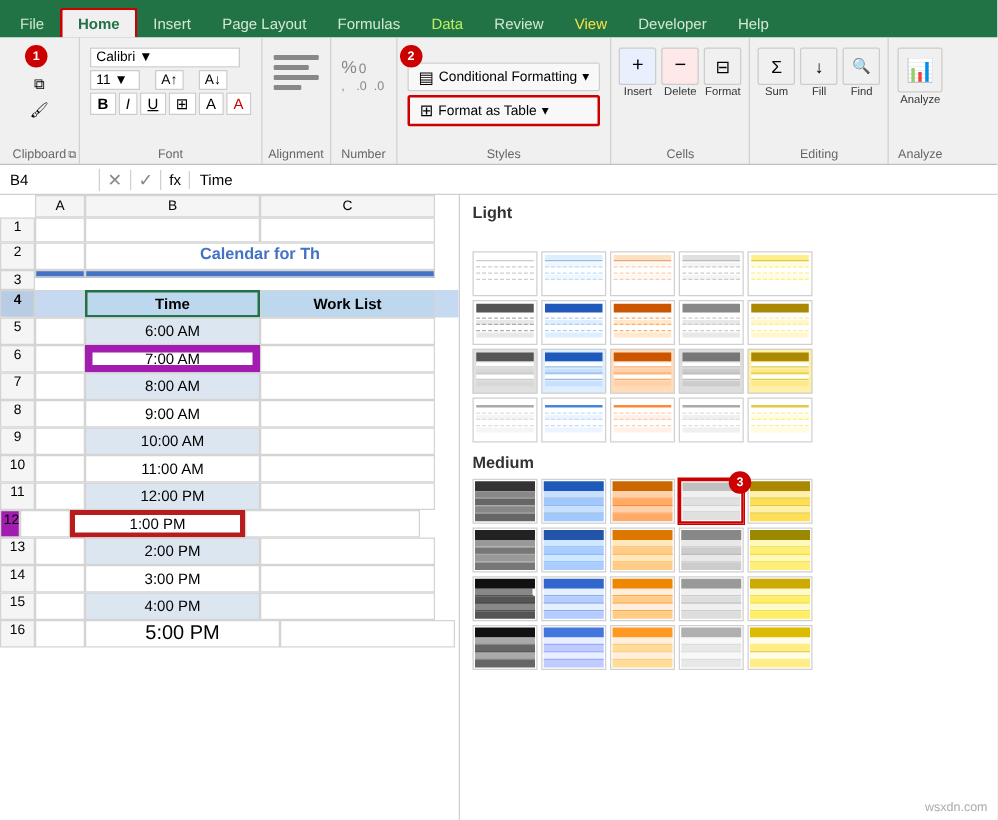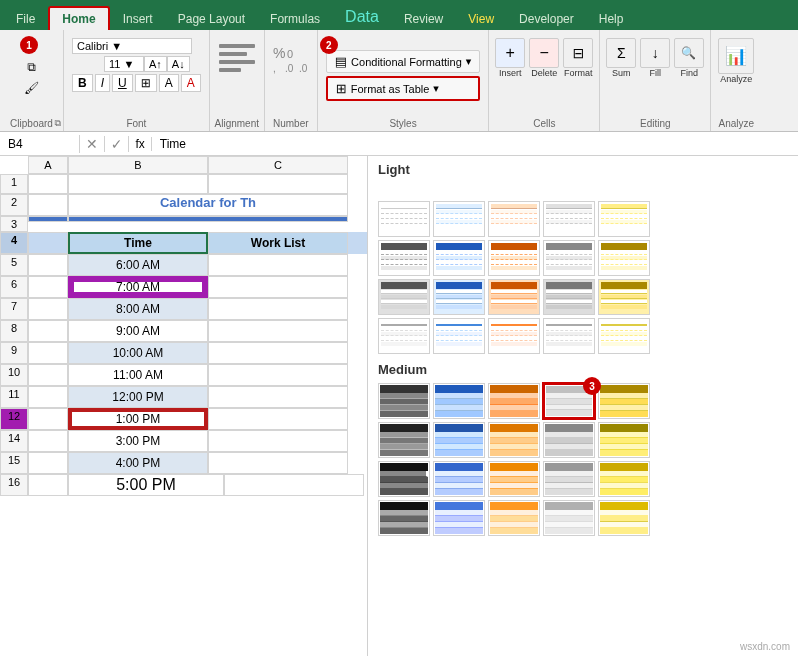--- a/index.html
+++ b/index.html
@@ -7,21 +7,21 @@
   </style>
 </head>
 <body>
 
 <div style="background:#217346; display:flex; align-items:flex-end; padding:4px 4px 0 4px; height:30px;">
   <div style="padding:4px 12px; font-size:12px; color:#d4e8d4; cursor:pointer; border-radius:3px 3px 0 0; margin-right:1px;">File</div>
   <div style="padding:4px 12px; font-size:12px; color:#217346; cursor:pointer; background:#f0f0f0; border-radius:3px 3px 0 0; font-weight:bold; border:2px solid #cc0000; border-bottom:none; margin-right:1px;">Home</div>
   <div style="padding:4px 12px; font-size:12px; color:#d4e8d4; cursor:pointer; border-radius:3px 3px 0 0; margin-right:1px;">Insert</div>
   <div style="padding:4px 12px; font-size:12px; color:#d4e8d4; cursor:pointer; border-radius:3px 3px 0 0; margin-right:1px;">Page Layout</div>
   <div style="padding:4px 12px; font-size:12px; color:#d4e8d4; cursor:pointer; border-radius:3px 3px 0 0; margin-right:1px;">Formulas</div>
-  <div style="padding:4px 12px; font-size:16px; color:#5eead4; cursor:pointer; border-radius:3px 3px 0 0; margin-right:1px;">Data</div>
+  <div style="padding:4px 12px; font-size:12px; color:#bef264; cursor:pointer; border-radius:3px 3px 0 0; margin-right:1px;">Data</div>
   <div style="padding:4px 12px; font-size:12px; color:#d4e8d4; cursor:pointer; border-radius:3px 3px 0 0; margin-right:1px;">Review</div>
   <div style="padding:4px 12px; font-size:12px; color:#fde047; cursor:pointer; border-radius:3px 3px 0 0; margin-right:1px;">View</div>
   <div style="padding:4px 12px; font-size:12px; color:#d4e8d4; cursor:pointer; border-radius:3px 3px 0 0; margin-right:1px;">Developer</div>
   <div style="padding:4px 12px; font-size:12px; color:#d4e8d4; cursor:pointer; border-radius:3px 3px 0 0;">Help</div>
 </div>
 
 <div style="background:#f0f0f0; border-bottom:1px solid #c0c0c0; display:flex; align-items:stretch; height:102px; position:relative;">
 
   <div style="width:18px;height:18px;border-radius:50%;background:#cc0000;color:white;font-size:10px;font-weight:bold;display:flex;align-items:center;justify-content:center;position:absolute;top:6px;left:20px;z-index:20;">1</div>
 
@@ -33,21 +33,21 @@
         <div style="width:22px;height:20px;cursor:pointer;display:flex;align-items:center;justify-content:center;font-size:12px;">🖌</div>
       </div>
     </div>
     <div style="font-size:10px;color:#666;position:absolute;bottom:2px;">Clipboard</div>
     <div style="position:absolute;bottom:2px;right:2px;font-size:9px;color:#666;cursor:pointer;">⧉</div>
   </div>
 
   <div style="display:flex;flex-direction:column;align-items:center;border-right:1px solid #d0d0d0;padding:4px 6px 14px 6px;min-width:60px;position:relative;">
     <div style="display:flex;flex-direction:column;gap:2px;padding:4px 2px;">
       <div style="border:1px solid #ccc;background:white;padding:1px 4px;font-size:11px;cursor:pointer;width:120px;">Calibri ▼</div>
-      <div style="display:flex;gap:0;margin-left:32px;">
+      <div style="display:flex;gap:12px;">
         <div style="border:1px solid #ccc;background:white;padding:1px 4px;font-size:11px;cursor:pointer;width:40px;">11 ▼</div>
         <div style="border:1px solid #ccc;background:white;padding:1px 4px;font-size:11px;cursor:pointer;">A↑</div>
         <div style="border:1px solid #ccc;background:white;padding:1px 4px;font-size:11px;cursor:pointer;">A↓</div>
       </div>
       <div style="display:flex;gap:2px;">
         <div style="border:1px solid #ccc;background:white;padding:1px 5px;font-size:12px;font-weight:bold;cursor:pointer;">B</div>
         <div style="border:1px solid #ccc;background:white;padding:1px 5px;font-size:12px;font-style:italic;cursor:pointer;">I</div>
         <div style="border:1px solid #ccc;background:white;padding:1px 5px;font-size:12px;text-decoration:underline;cursor:pointer;">U</div>
         <div style="border:1px solid #ccc;background:white;padding:1px 5px;font-size:12px;cursor:pointer;">⊞</div>
         <div style="border:1px solid #ccc;background:white;padding:1px 5px;font-size:12px;cursor:pointer;">A</div>
@@ -223,23 +223,29 @@
       <div style="width:140px;height:22px;border:1px solid #d4d4d4;font-size:12px;text-align:center;display:flex;align-items:center;justify-content:center;">11:00 AM</div>
       <div style="width:140px;height:22px;border:1px solid #d4d4d4;"></div>
     </div>
     <div style="display:flex;">
       <div style="width:28px;background:#f5f5f5;border:1px solid #d4d4d4;font-size:11px;text-align:center;padding:1px 2px;">11</div>
       <div style="width:40px;height:22px;border:1px solid #d4d4d4;"></div>
       <div style="width:140px;height:22px;border:1px solid #d4d4d4;font-size:12px;text-align:center;background:#dce6f1;display:flex;align-items:center;justify-content:center;">12:00 PM</div>
       <div style="width:140px;height:22px;border:1px solid #d4d4d4;"></div>
     </div>
     <div style="display:flex;">
-      <div style="width:28px;background:#a21caf;border:1px solid #d4d4d4;font-size:11px;text-align:center;padding:1px 2px;">12</div>
+      <div style="width:16px;background:#a21caf;border:1px solid #d4d4d4;font-size:11px;text-align:center;padding:1px 2px;">12</div>
       <div style="width:40px;height:22px;border:1px solid #d4d4d4;"></div>
       <div style="width:140px;height:22px;border:4px solid #b91c1c;font-size:12px;text-align:center;display:flex;align-items:center;justify-content:center;">1:00 PM</div>
+      <div style="width:140px;height:22px;border:1px solid #d4d4d4;"></div>
+    </div>
+    <div style="display:flex;">
+      <div style="width:28px;background:#f5f5f5;border:1px solid #d4d4d4;font-size:11px;text-align:center;padding:1px 2px;">13</div>
+      <div style="width:40px;height:22px;border:1px solid #d4d4d4;"></div>
+      <div style="width:140px;height:22px;border:1px solid #d4d4d4;font-size:12px;text-align:center;background:#dce6f1;display:flex;align-items:center;justify-content:center;">2:00 PM</div>
       <div style="width:140px;height:22px;border:1px solid #d4d4d4;"></div>
     </div>
     <div style="display:flex;">
       <div style="width:28px;background:#f5f5f5;border:1px solid #d4d4d4;font-size:11px;text-align:center;padding:1px 2px;">14</div>
       <div style="width:40px;height:22px;border:1px solid #d4d4d4;"></div>
       <div style="width:140px;height:22px;border:1px solid #d4d4d4;font-size:12px;text-align:center;display:flex;align-items:center;justify-content:center;">3:00 PM</div>
       <div style="width:140px;height:22px;border:1px solid #d4d4d4;"></div>
     </div>
     <div style="display:flex;">
       <div style="width:28px;background:#f5f5f5;border:1px solid #d4d4d4;font-size:11px;text-align:center;padding:1px 2px;">15</div>

